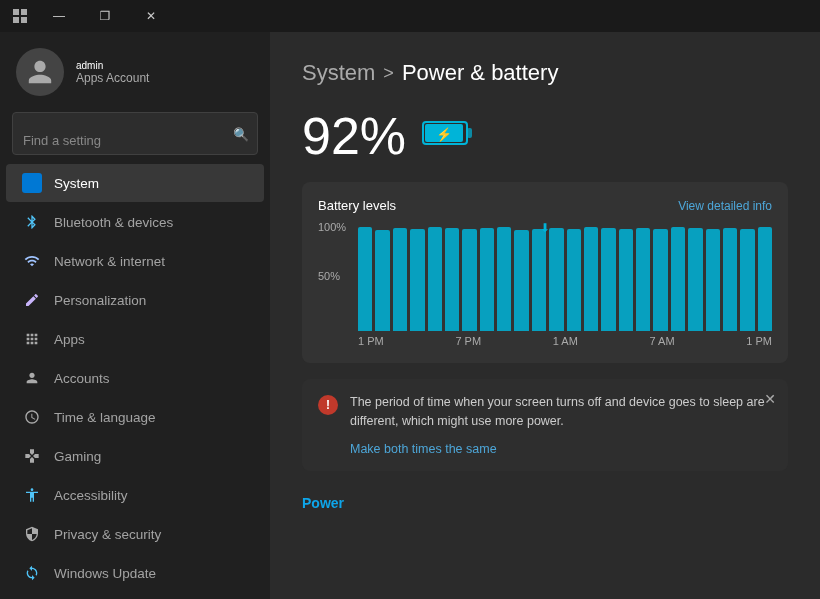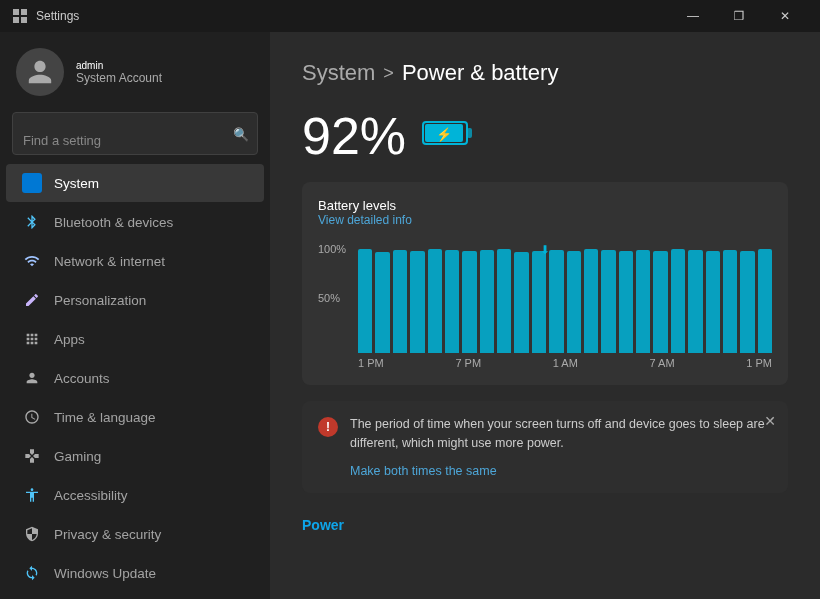--- a/index.html
+++ b/index.html
@@ -197,23 +197,22 @@
 
     .chart-section {
       background: #333;
       border-radius: 8px;
       padding: 16px;
       margin-bottom: 16px;
     }
     .chart-header {
       display: flex;
       justify-content: space-between;
-      align-items: flex-start;
-      margin-bottom: 16px;
-      flex-direction: column;
+      align-items: center;
+      margin-bottom: 8px;
     }
     .chart-title {
       font-size: 13px;
       font-weight: 500;
       color: #fff;
     }
     .chart-link {
       font-size: 12px;
       color: #4da6d8;
       cursor: pointer;
@@ -297,40 +296,39 @@
 
 <div class="titlebar">
   <div class="titlebar-icon">
     <svg width="14" height="14" viewBox="0 0 14 14" fill="none">
       <rect x="0" y="0" width="6" height="6" fill="#aaa"></rect>
       <rect x="8" y="0" width="6" height="6" fill="#aaa"></rect>
       <rect x="0" y="8" width="6" height="6" fill="#aaa"></rect>
       <rect x="8" y="8" width="6" height="6" fill="#aaa"></rect>
     </svg>
   </div>
-  <span class="titlebar-title">Settings</span>
   <div class="titlebar-controls">
     <button class="titlebar-btn">—</button>
     <button class="titlebar-btn">❐</button>
     <button class="titlebar-btn close">✕</button>
   </div>
 </div>
 
 <div class="app-container">
 
   <div class="sidebar">
     <div class="user-section">
       <div class="avatar">
         <svg width="28" height="28" viewBox="0 0 24 24" fill="#aaa">
           <path d="M12 12c2.7 0 4.8-2.1 4.8-4.8S14.7 2.4 12 2.4 7.2 4.5 7.2 7.2 9.3 12 12 12zm0 2.4c-3.2 0-9.6 1.6-9.6 4.8v2.4h19.2v-2.4c0-3.2-6.4-4.8-9.6-4.8z"></path>
         </svg>
       </div>
       <div class="user-info">
         <div class="user-name">admin</div>
-        <div class="user-type">System Account</div>
+        <div class="user-type">Apps Account</div>
       </div>
     </div>
 
     <div class="search-box">
       <input type="text" placeholder="Find a setting" style="">
       <span class="search-icon-wrap">🔍</span>
     </div>
 
     <nav>
       <div class="nav-item active">

